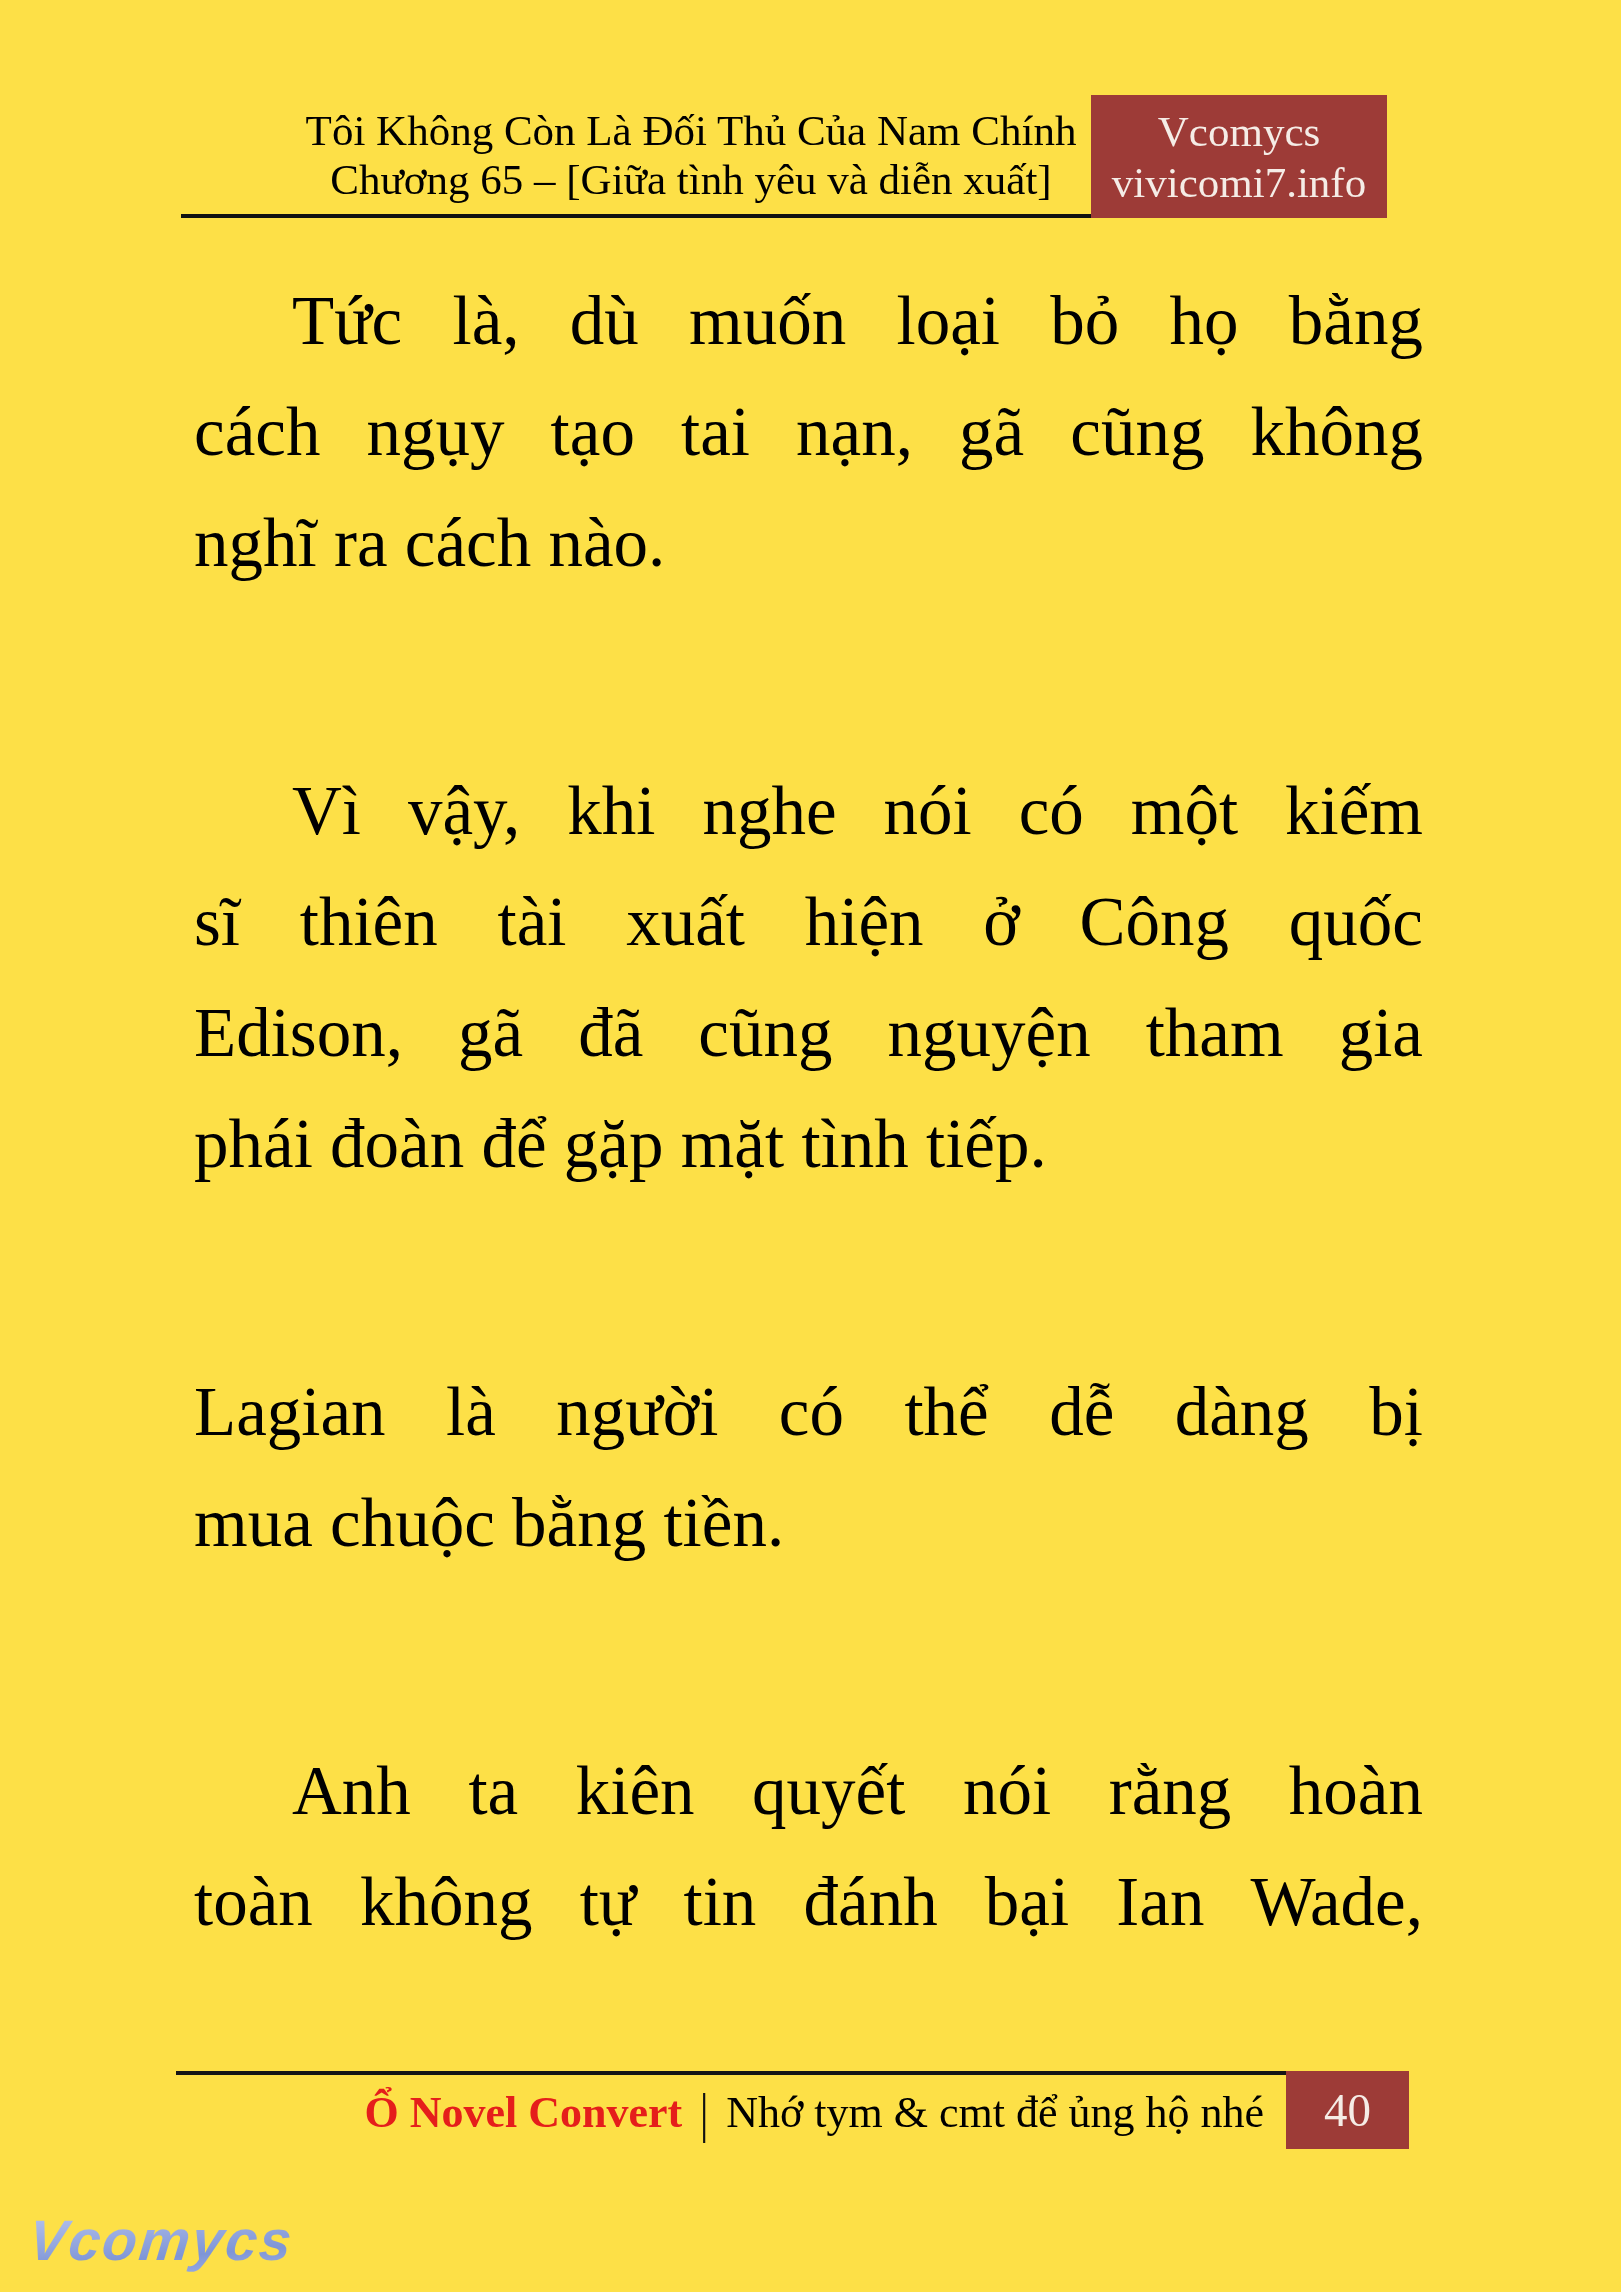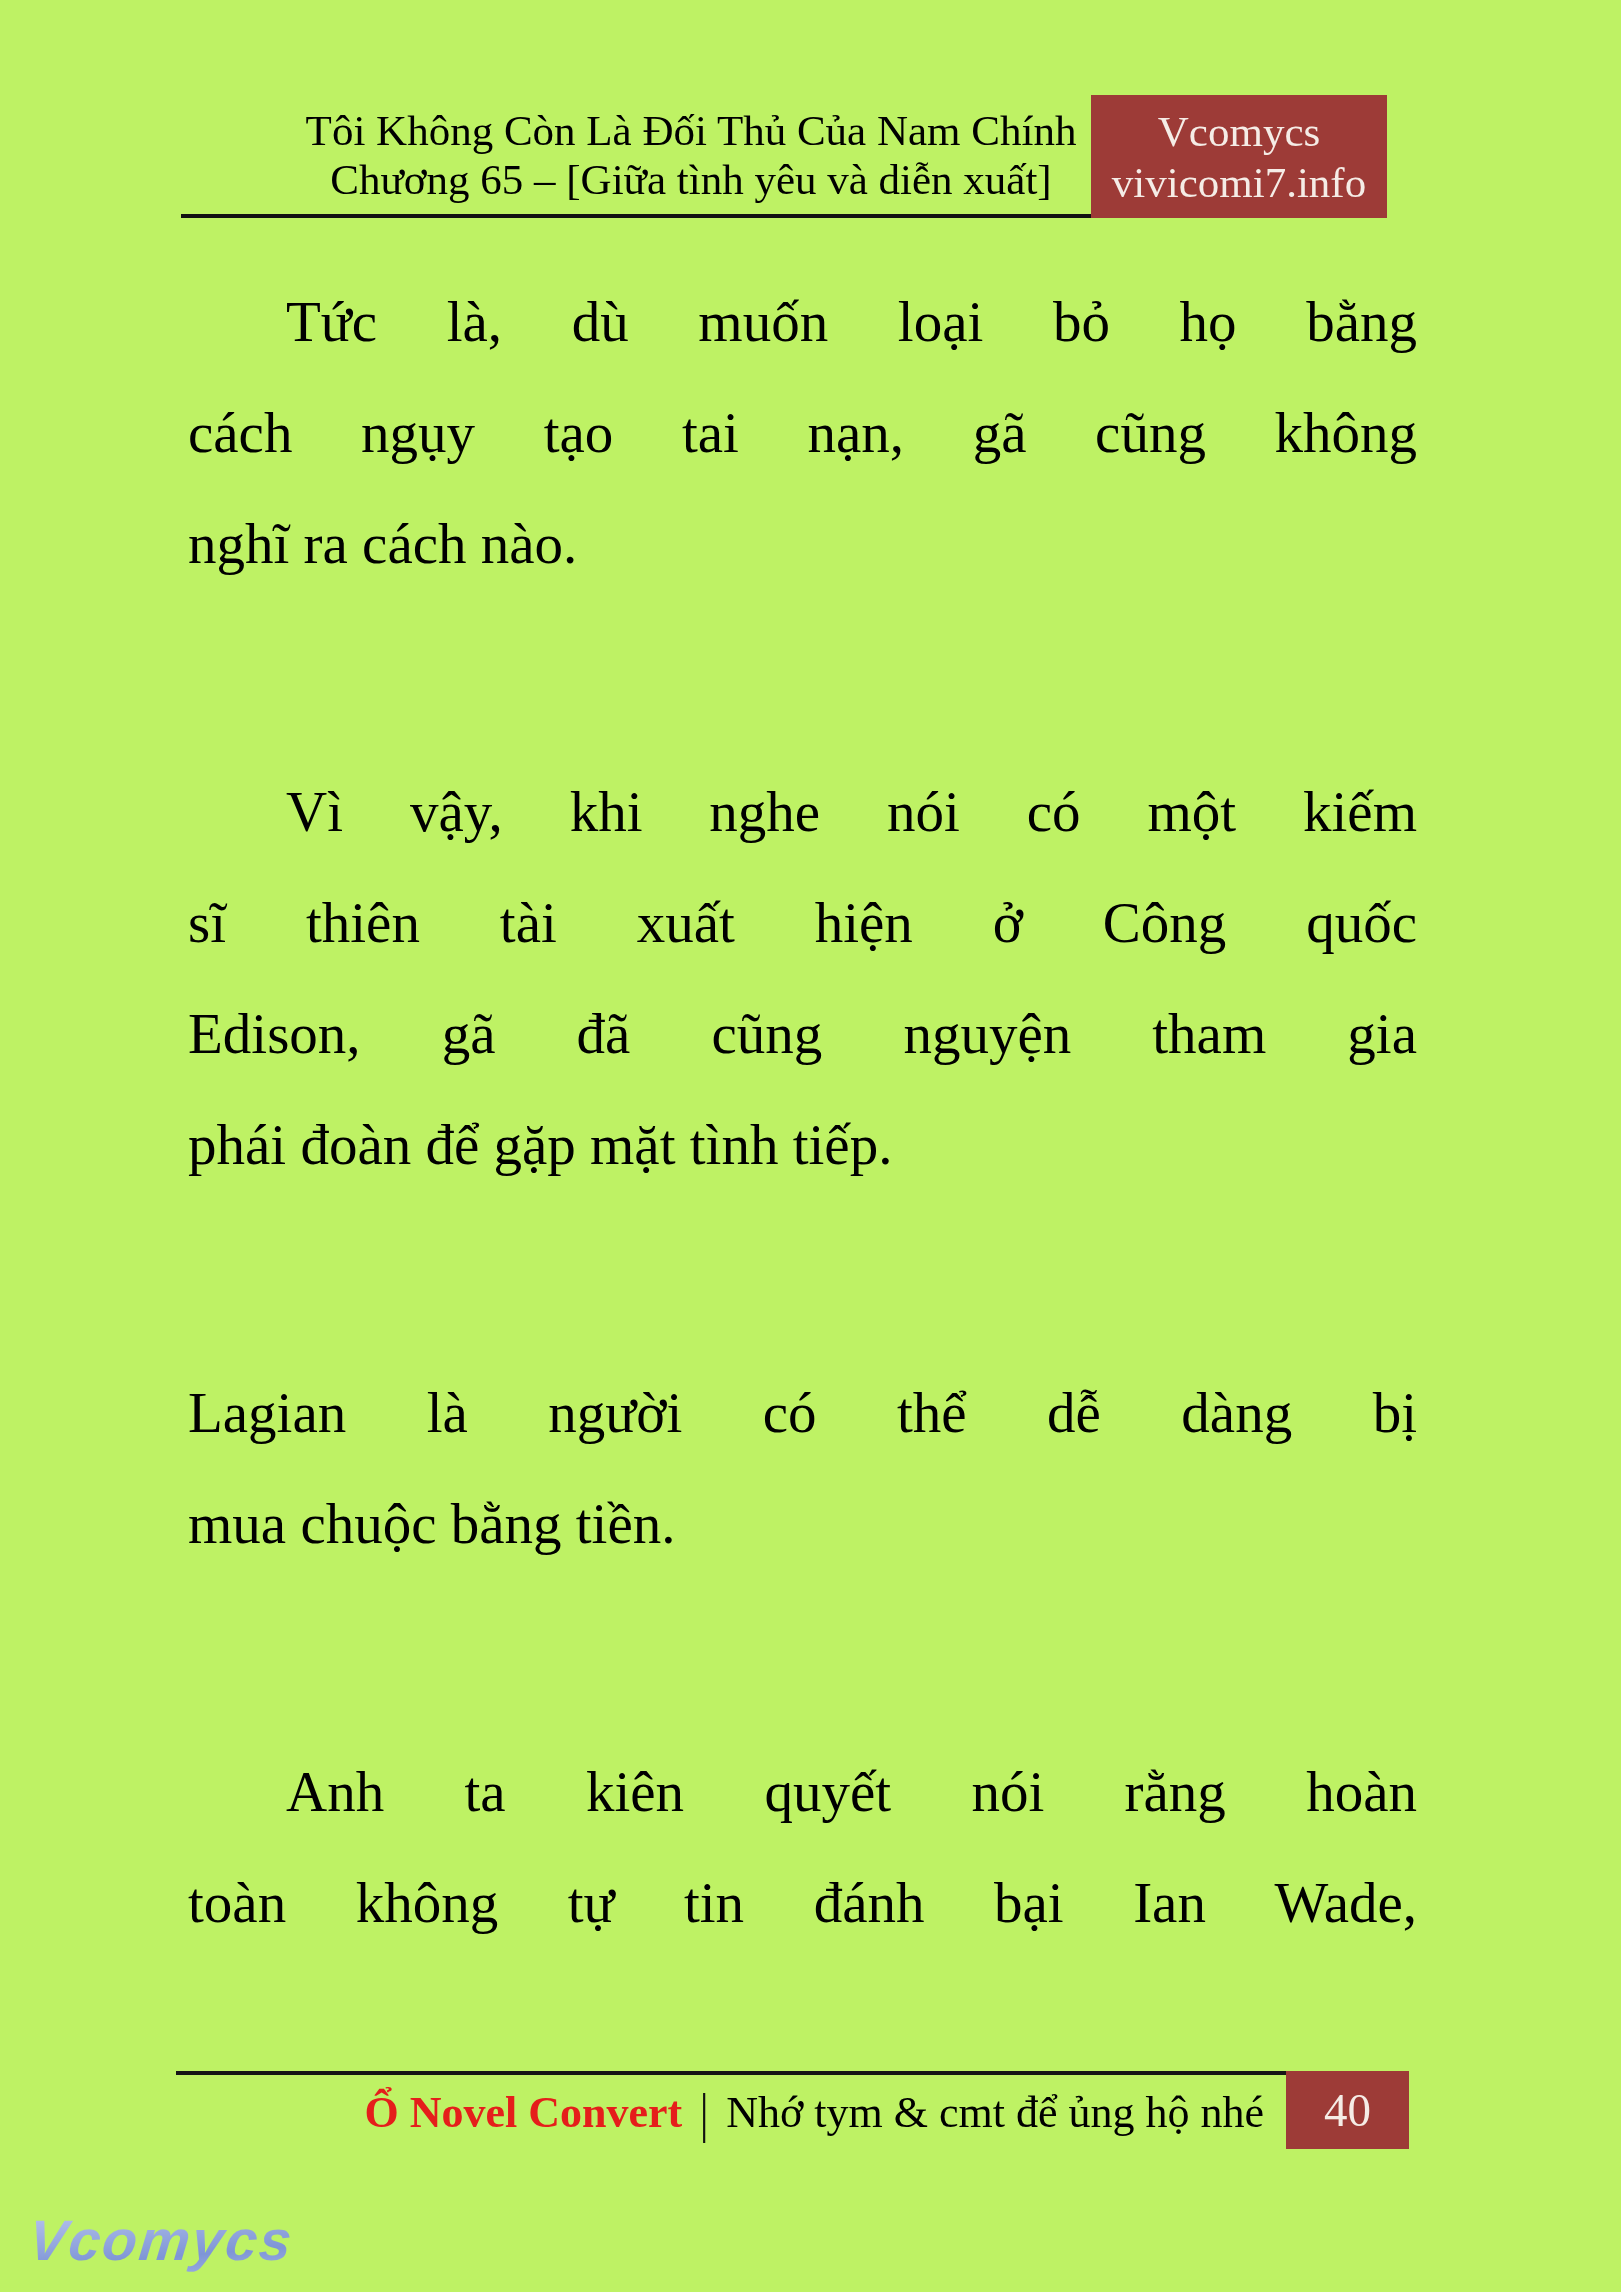--- a/index.html
+++ b/index.html
@@ -1,21 +1,21 @@
 <!DOCTYPE html>
 <html style="--accent: #9d3b37; --bright-red: #e51e1b; --badge-text: #f5ece6; --watermark-blue: #8da0da;"><head>
 <meta charset="utf-8">
 <style>
   html, body { margin: 0; padding: 0; background: #ffffff; }
 
   .page {
     position: relative;
     width: 1621px;
     height: 2293px;
-    background: #bef264;
+    background: #fde047;
     overflow: hidden;
     font-family: "Liberation Serif", "DejaVu Serif", serif;
     color: #000000;
   }
 
   
   .header {
     position: absolute;
     left: 181px;
     top: 95px;
@@ -47,24 +47,24 @@
   .header-badge {
     width: 296px;
     height: 123px;
     font-size: 43px;
     line-height: 51px;
   }
 
   
   .body-text {
     position: absolute;
-    left: 188px;
+    left: 194px;
     top: 266px;
     width: 1229px;
-    font-size: 57px;
+    font-size: 69px;
     line-height: 111px;
   }
   .para { margin: 0 0 157px 0; }
   .para:last-child { margin-bottom: 0; }
   .line {
     text-align: justify;
     text-align-last: justify;
   }
   .line.lineFirst { text-indent: 98px; }
   .line.lineLast { text-align-last: left; }

